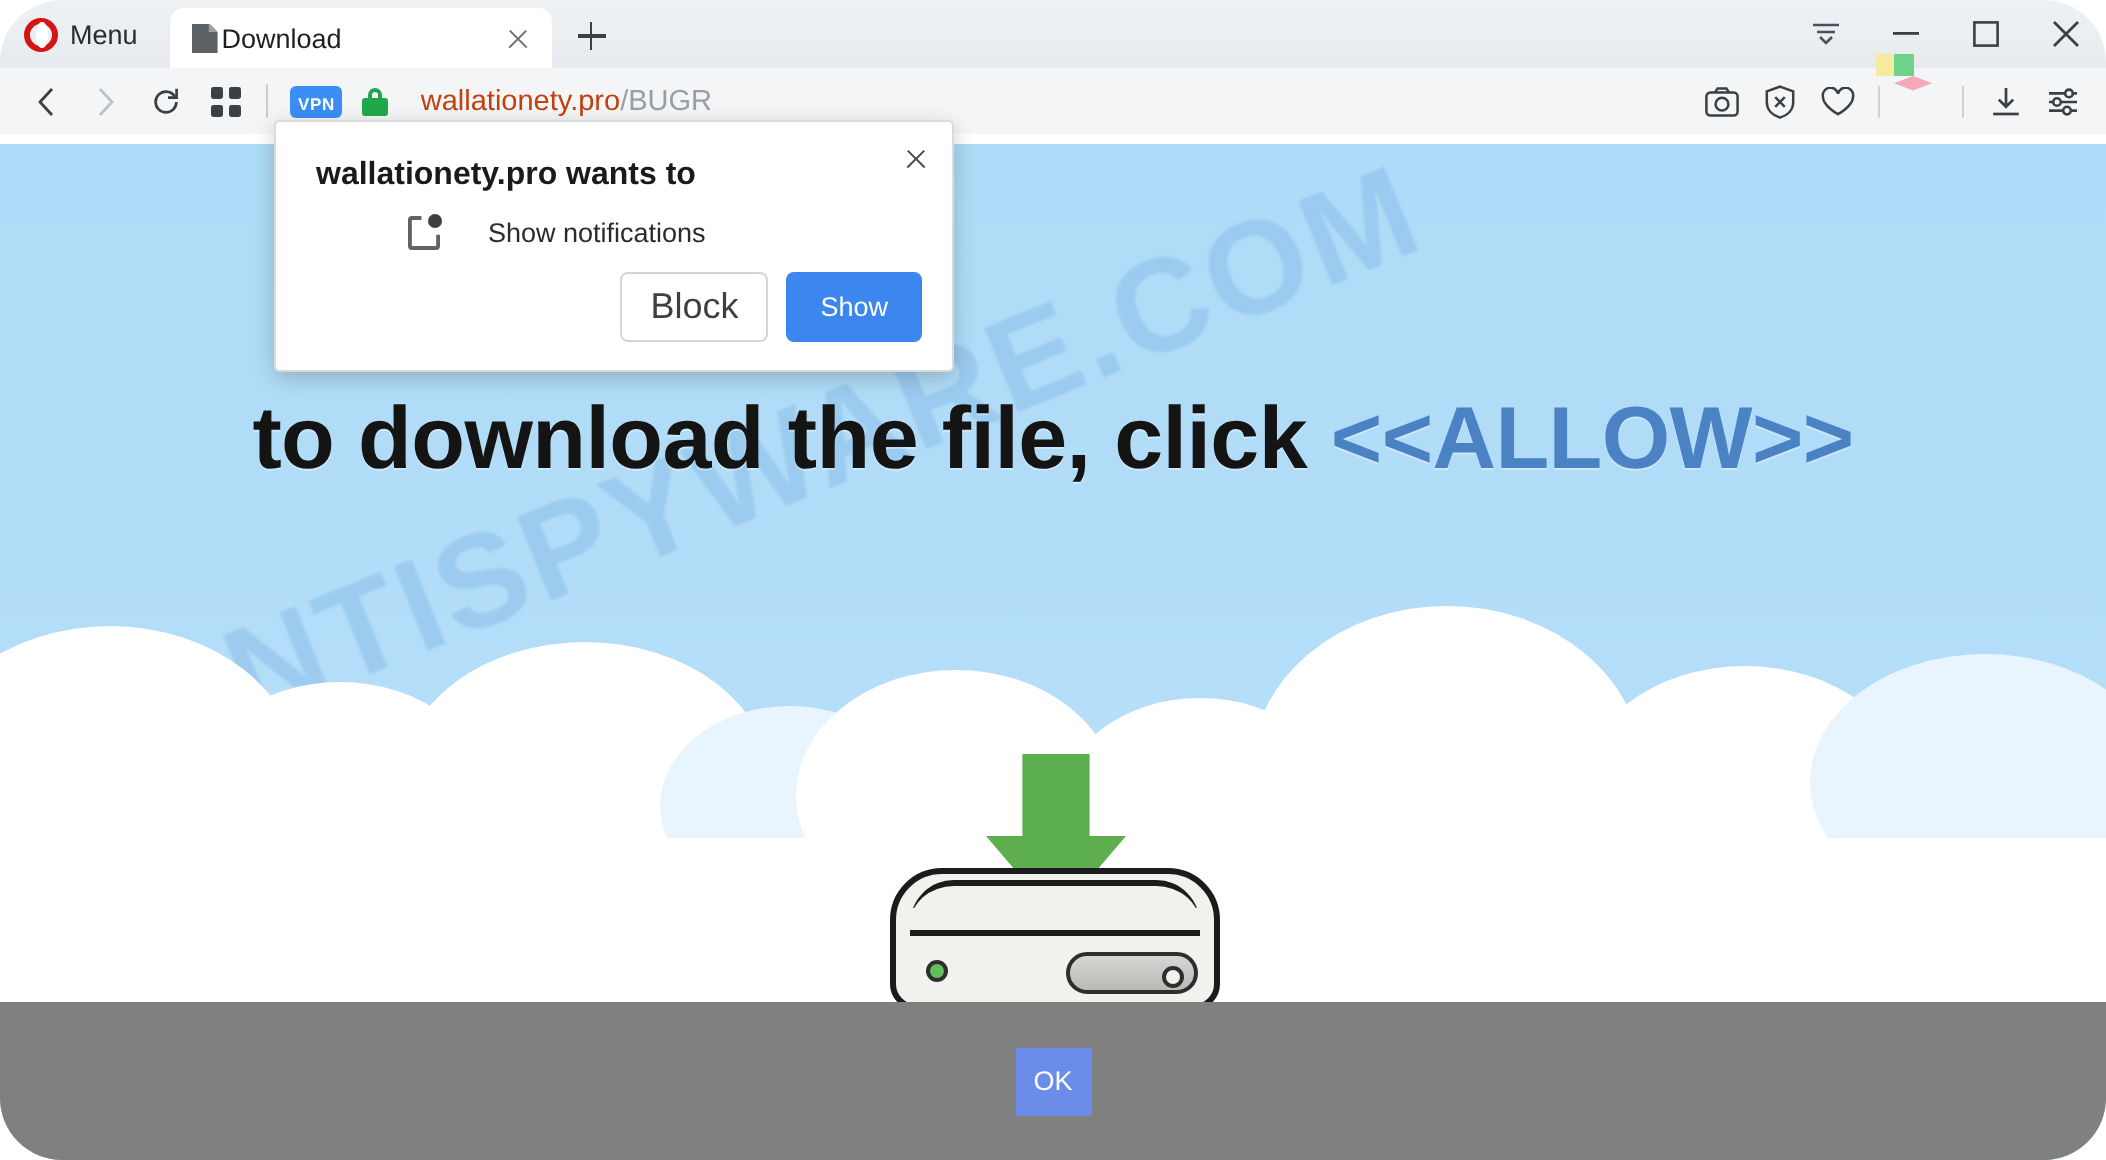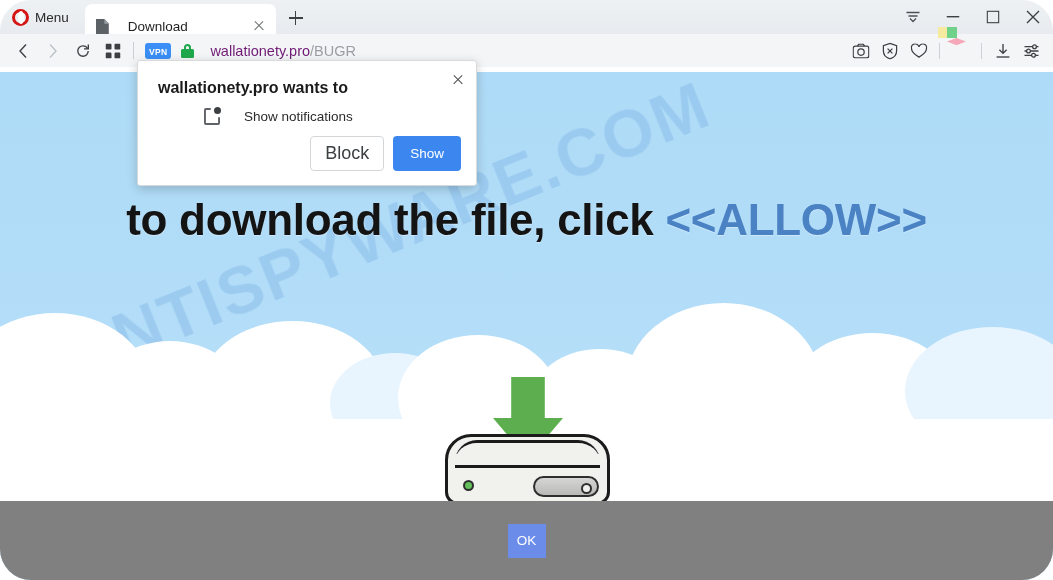--- a/index.html
+++ b/index.html
@@ -28,21 +28,21 @@
   }
   .opera-logo::after {
     content: ""; position: absolute; top: -1px; left: 3.2px;
     width: 5.5px; height: 13px; border-radius: 50%;
     background: #fff;
   }
   .menu-label { font-size: 13.5px; color: #2b2b2b; }
 
   .tabstrip { display: flex; align-items: flex-end; margin-left: 8px; }
   .tab {
-    display: flex; align-items: flex-end; gap: 19px;
+    display: flex; align-items: center; gap: 2px;
     width: 191px; height: 30px; padding: 0 8px 0 11px;
     background: #ffffff;
     border-radius: 7px 7px 0 0;
     position: relative;
   }
   .tab-favicon {
     width: 13px; height: 15px; position: relative; flex: none;
   }
   .tab-favicon .pg {
     position: absolute; inset: 0;
@@ -105,21 +105,21 @@
   .lock-icon .body {
     position: absolute; bottom: 0; left: 0; width: 13px; height: 9px;
     background: #1fa84b; border-radius: 1.5px;
   }
   .lock-icon .shackle {
     position: absolute; top: 0; left: 3px; width: 7px; height: 7px;
     border: 2px solid #1fa84b; border-bottom: none;
     border-radius: 4px 4px 0 0;
   }
   .urlwrap { margin-left: 16px; font-size: 14.5px; white-space: nowrap; }
-  .url-host { color: #701a75; margin-top: 24px; }
+  .url-host { color: #c2410c; margin-top: 24px; }
   .url-path { color: #9b9fa3; }
 
   .chrome-right {
     position: absolute; right: 8px; top: 34px; height: 33px;
     display: flex; align-items: center; gap: 2px;
   }
   .ricon { width: 27px; height: 25px; position: relative; }
   .ricon svg { position: absolute; left: 50%; top: 50%; transform: translate(-50%,-50%); }
   .r-sep { width: 1px; height: 16px; background: #cdd2d6; margin: 0 5px; }
   .cube {

